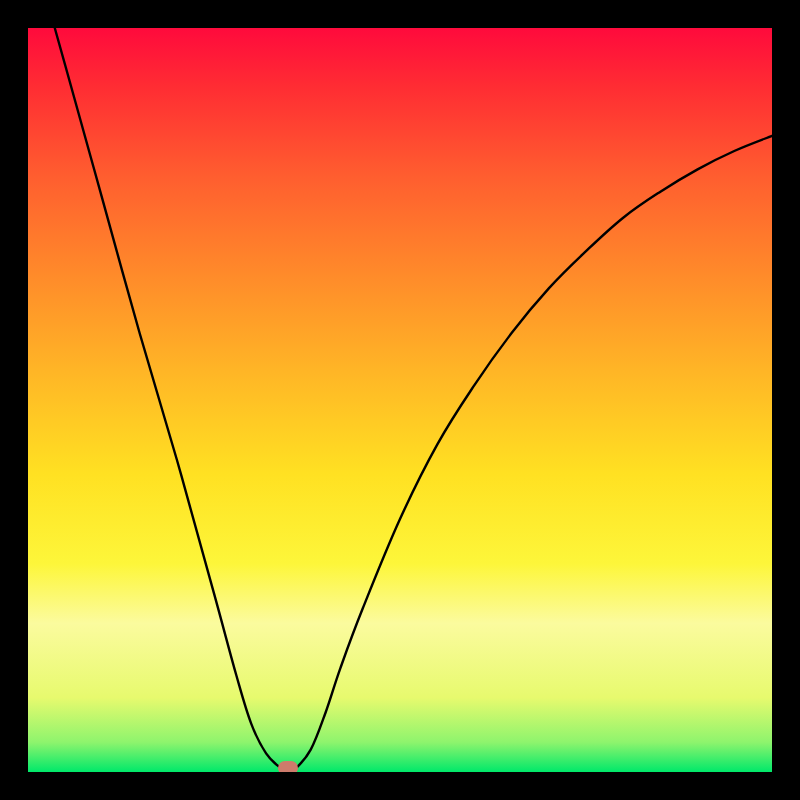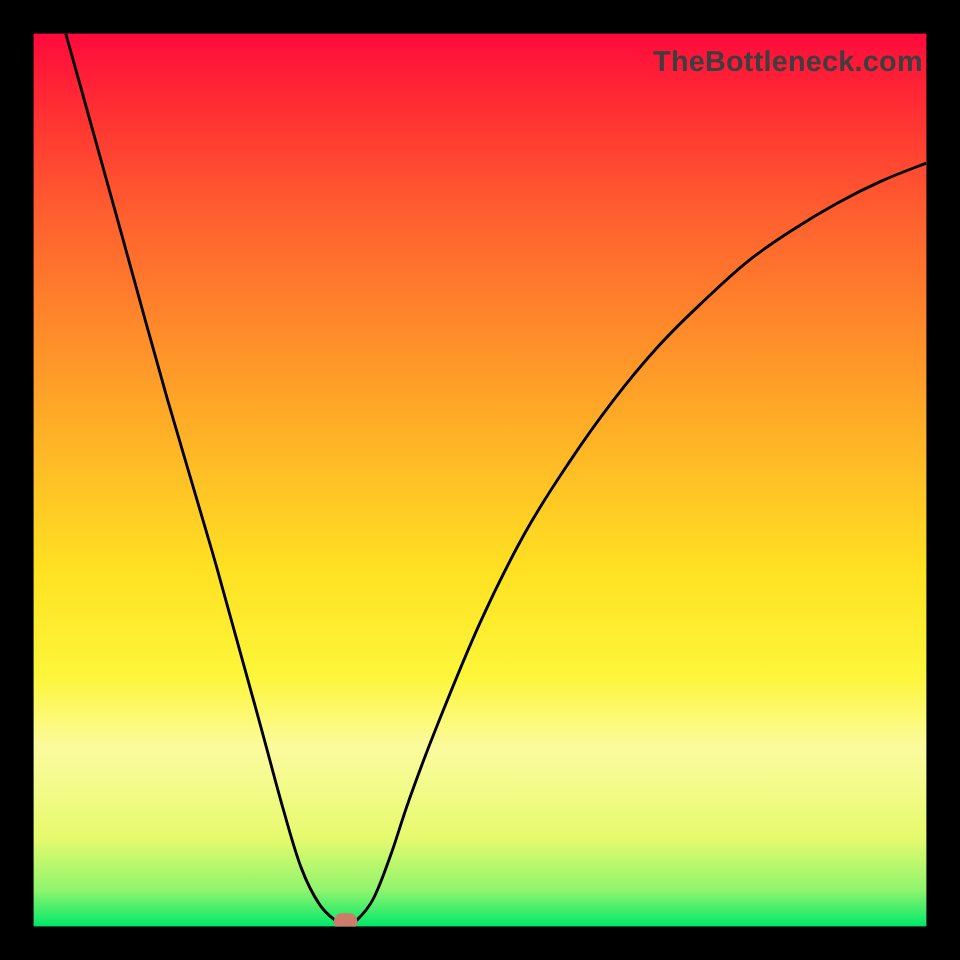--- a/index.html
+++ b/index.html
@@ -55,19 +55,18 @@
     border-radius: 8px;
     background: #cd7b6b;
     transform: translate(-50%, -50%);
   }
 </style>
 </head>
 <body>
 
 <div class="frame">
   <div class="plot-area">
-    <div class="watermark">TheBottleneck.com</div>
     <svg class="curve" viewBox="0 0 744 744" preserveAspectRatio="none">
       <path id="curve-path" fill="none" stroke="#000" stroke-width="2.4" stroke-linejoin="round" stroke-linecap="round" d="M 26.784000000000002 0 C 28.658880000000003 6.696000000000008, 28.629120000000004 6.398400000000045, 37.2 37.200000000000045 C 45.770880000000005 68.00160000000005, 61.00800000000001 122.90880000000001, 74.4 171.12 C 87.792 219.3312, 98.208 258.168, 111.6 305.04 C 124.99199999999999 351.91200000000003, 135.40800000000002 384.648, 148.8 431.52000000000004 C 162.192 478.39200000000005, 175.2864 526.6032, 186 565.44 C 196.7136 604.2768000000001, 201.62400000000002 623.8439999999999, 208.32000000000002 647.28 C 215.01600000000002 670.716, 217.8432 681.5784, 223.2 695.64 C 228.55679999999998 709.7016, 232.72320000000002 717.3648, 238.08 725.4 C 243.4368 733.4352, 248.94240000000002 736.932, 252.96 740.28 C 256.9776 743.6279999999999, 257.72159999999997 744, 260.4 744 C 263.0784 744, 263.82239999999996 744.2976, 267.84 740.28 C 271.8576 736.2624, 277.3632 731.7239999999999, 282.72 721.68 C 288.07680000000005 711.636, 292.24320000000006 699.2112, 297.6 684.48 C 302.9568 669.7488000000001, 305.784 658.5888, 312.47999999999996 639.84 C 319.17599999999993 621.0912000000001, 324.0864 607.1039999999999, 334.8 580.3199999999999 C 345.5136 553.536, 358.608 520.5024, 372 491.03999999999996 C 385.392 461.57759999999996, 395.80800000000005 440.74559999999997, 409.20000000000005 416.64 C 422.59200000000004 392.5344, 433.008 377.20799999999997, 446.4 357.12 C 459.792 337.03200000000004, 470.208 322.44960000000003, 483.6 305.04 C 496.992 287.6304, 507.40799999999996 275.1312, 520.8 260.4 C 534.192 245.66879999999998, 544.608 235.92240000000004, 558 223.20000000000005 C 571.392 210.47760000000005, 581.808 200.43360000000004, 595.2 189.72000000000003 C 608.5920000000001 179.0064, 619.008 172.38479999999996, 632.4 163.67999999999995 C 645.7919999999999 154.97519999999994, 656.2080000000001 148.72560000000001, 669.6 141.36 C 682.992 133.9944, 693.4079999999999 128.7864, 706.8 122.75999999999999 C 720.192 116.73359999999998, 737.304 110.55839999999999, 744 107.88"></path>
     </svg>
     <div id="min-marker" class="marker" style="left: 260.4px; top: 740.28px; background: rgb(205, 123, 107);"></div>
   </div>
 </div>
 
 </body></html>

